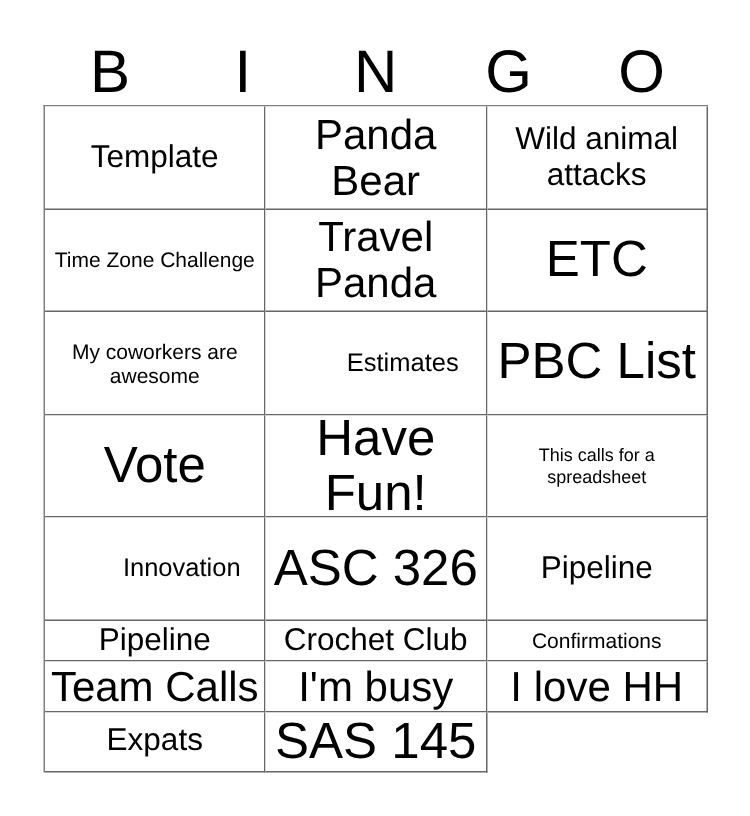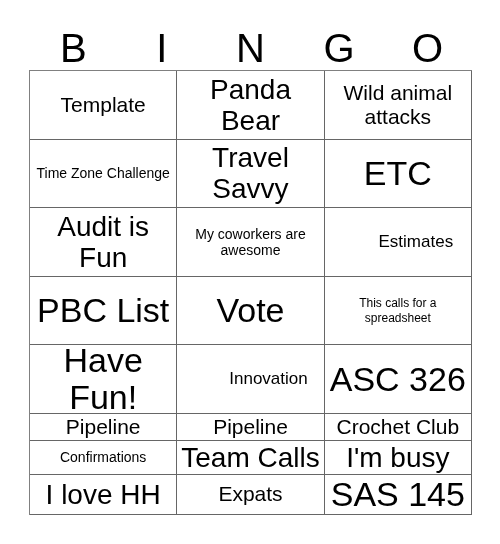--- a/index.html
+++ b/index.html
@@ -109,45 +109,42 @@
       <div class="bingo-cell">
         <span class="cell-text fs-lg">Panda Bear</span>
       </div>
       <div class="bingo-cell">
         <span class="cell-text fs-md">Wild animal attacks</span>
       </div>
       <div class="bingo-cell">
         <span class="cell-text fs-xs">Time Zone Challenge</span>
       </div>
       <div class="bingo-cell">
-        <span class="cell-text fs-lg">Travel Savvy</span>
+        <span class="cell-text fs-lg">Travel Panda</span>
       </div>
       <div class="bingo-cell">
         <span class="cell-text fs-xl">ETC</span>
-      </div>
-      <div class="bingo-cell">
-        <span class="cell-text fs-lg">Audit is Fun</span>
       </div>
       <div class="bingo-cell">
         <span class="cell-text fs-xs">My coworkers are awesome</span>
       </div>
       <div class="bingo-cell">
         <span class="cell-text fs-sm">Estimates</span>
       </div>
       <div class="bingo-cell">
         <span class="cell-text fs-xl">PBC List</span>
       </div>
       <div class="bingo-cell">
         <span class="cell-text fs-xl">Vote</span>
       </div>
       <div class="bingo-cell">
-        <span class="cell-text fs-xxs">This calls for a spreadsheet</span>
+        <span class="cell-text fs-xl">Have Fun!</span>
       </div>
       <div class="bingo-cell">
-        <span class="cell-text fs-xl">Have Fun!</span>
+        <span class="cell-text fs-xxs">This calls for a spreadsheet</span>
       </div>
       <div class="bingo-cell">
         <span class="cell-text fs-sm">Innovation</span>
       </div>
       <div class="bingo-cell">
         <span class="cell-text fs-xl">ASC 326</span>
       </div>
       <div class="bingo-cell">
         <span class="cell-text fs-md">Pipeline</span>
       </div>

